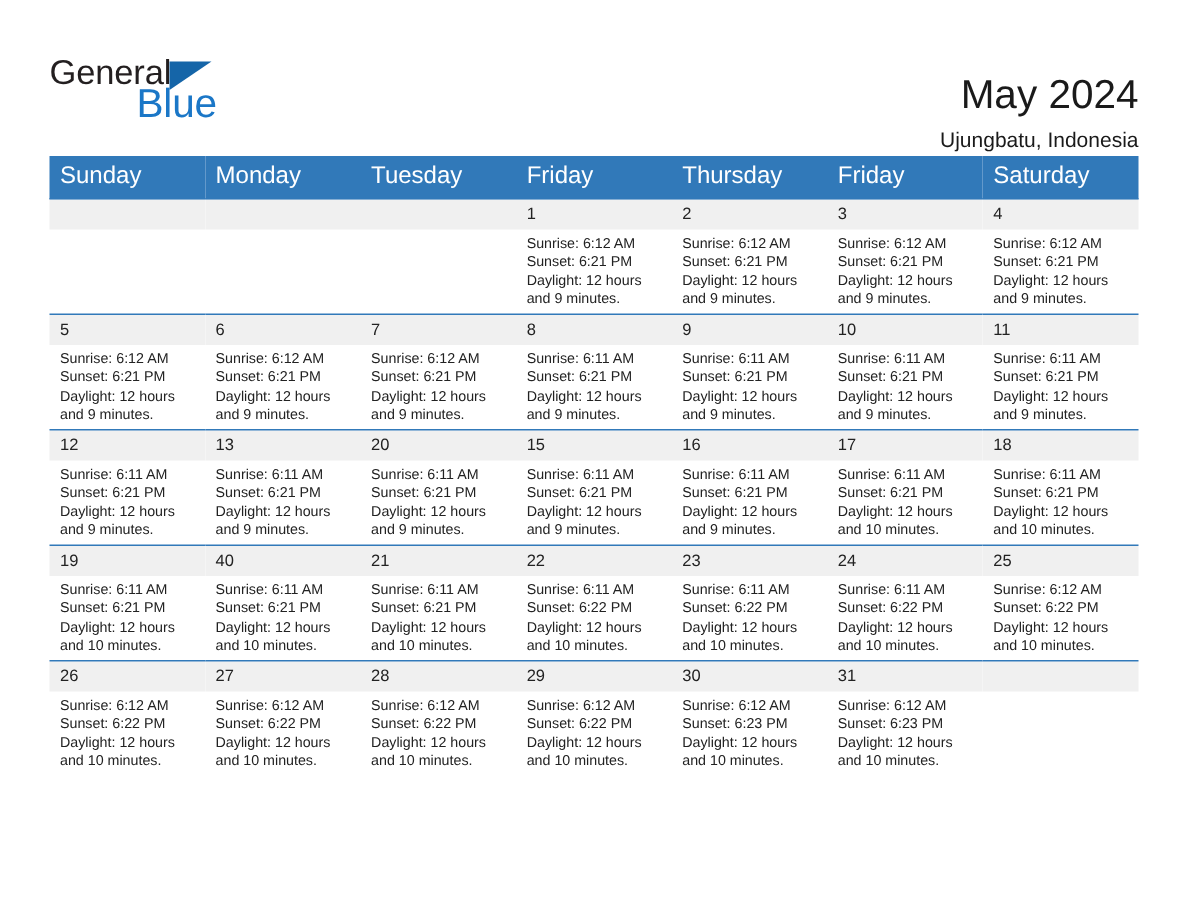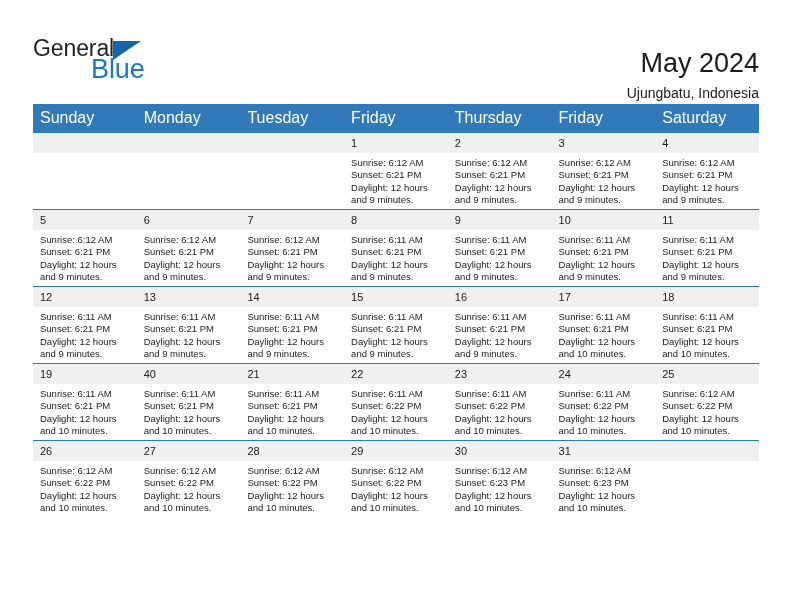--- a/index.html
+++ b/index.html
@@ -297,21 +297,21 @@
           <td>
             <div class="daynum">13</div>
             <div class="dayinfo">
               <div>Sunrise: 6:11 AM</div>
               <div>Sunset: 6:21 PM</div>
               <div>Daylight: 12 hours</div>
               <div>and 9 minutes.</div>
             </div>
           </td>
           <td>
-            <div class="daynum">14</div>
+            <div class="daynum">20</div>
             <div class="dayinfo">
               <div>Sunrise: 6:11 AM</div>
               <div>Sunset: 6:21 PM</div>
               <div>Daylight: 12 hours</div>
               <div>and 9 minutes.</div>
             </div>
           </td>
           <td>
             <div class="daynum">15</div>
             <div class="dayinfo">

